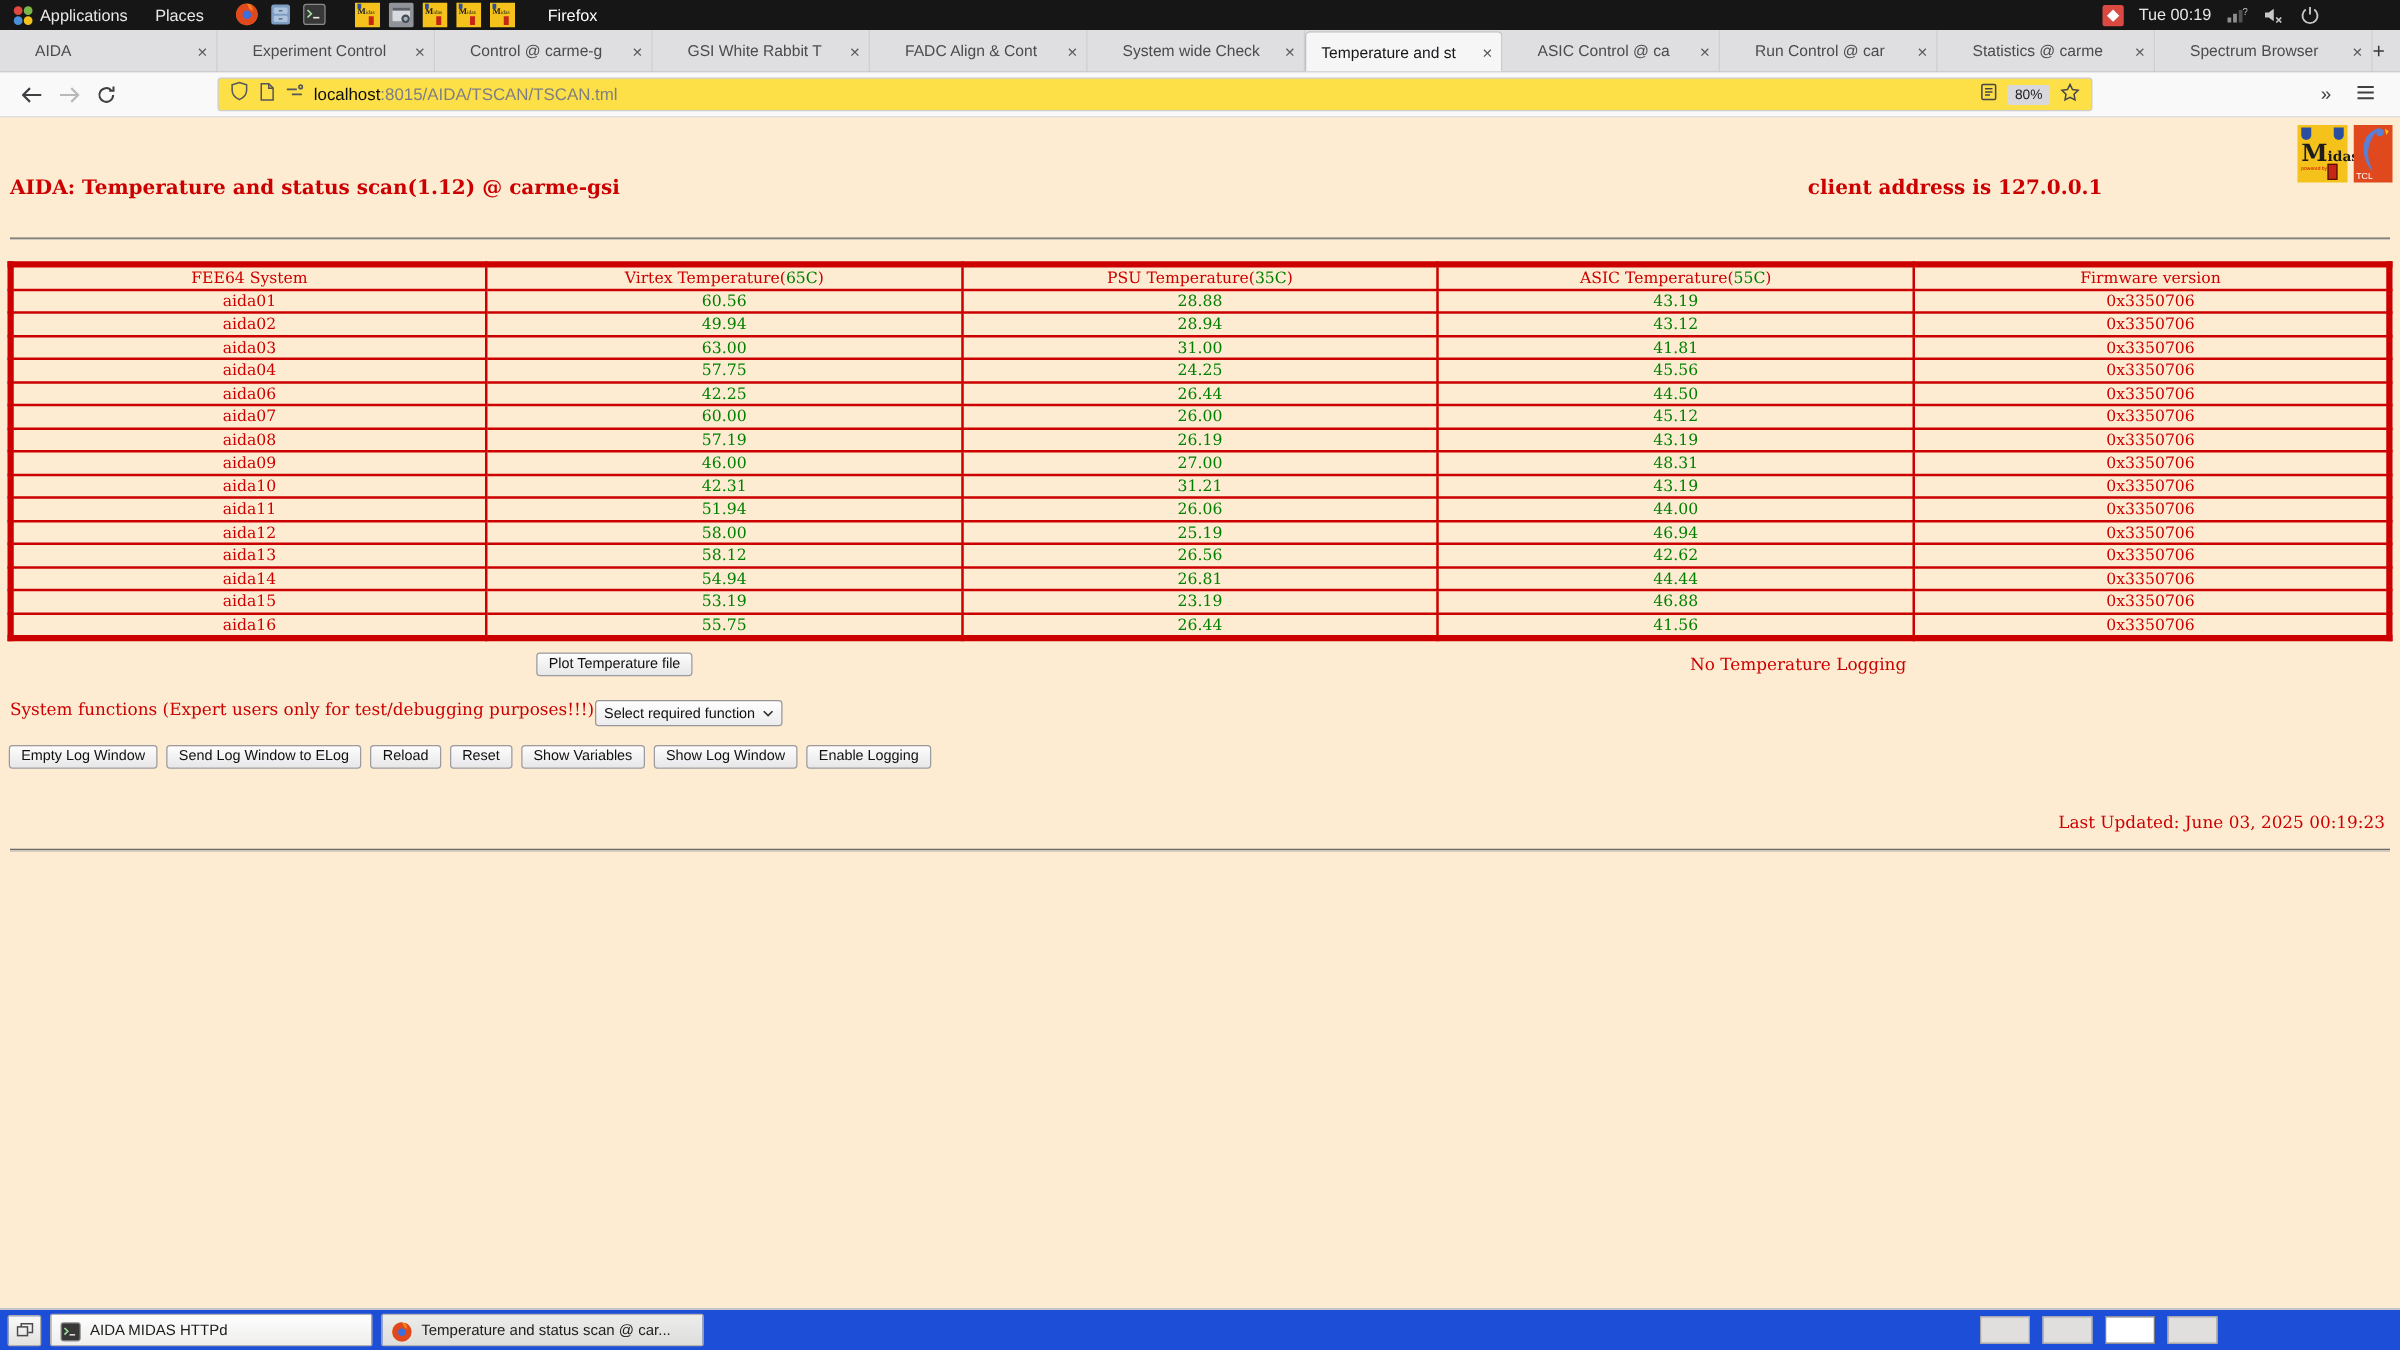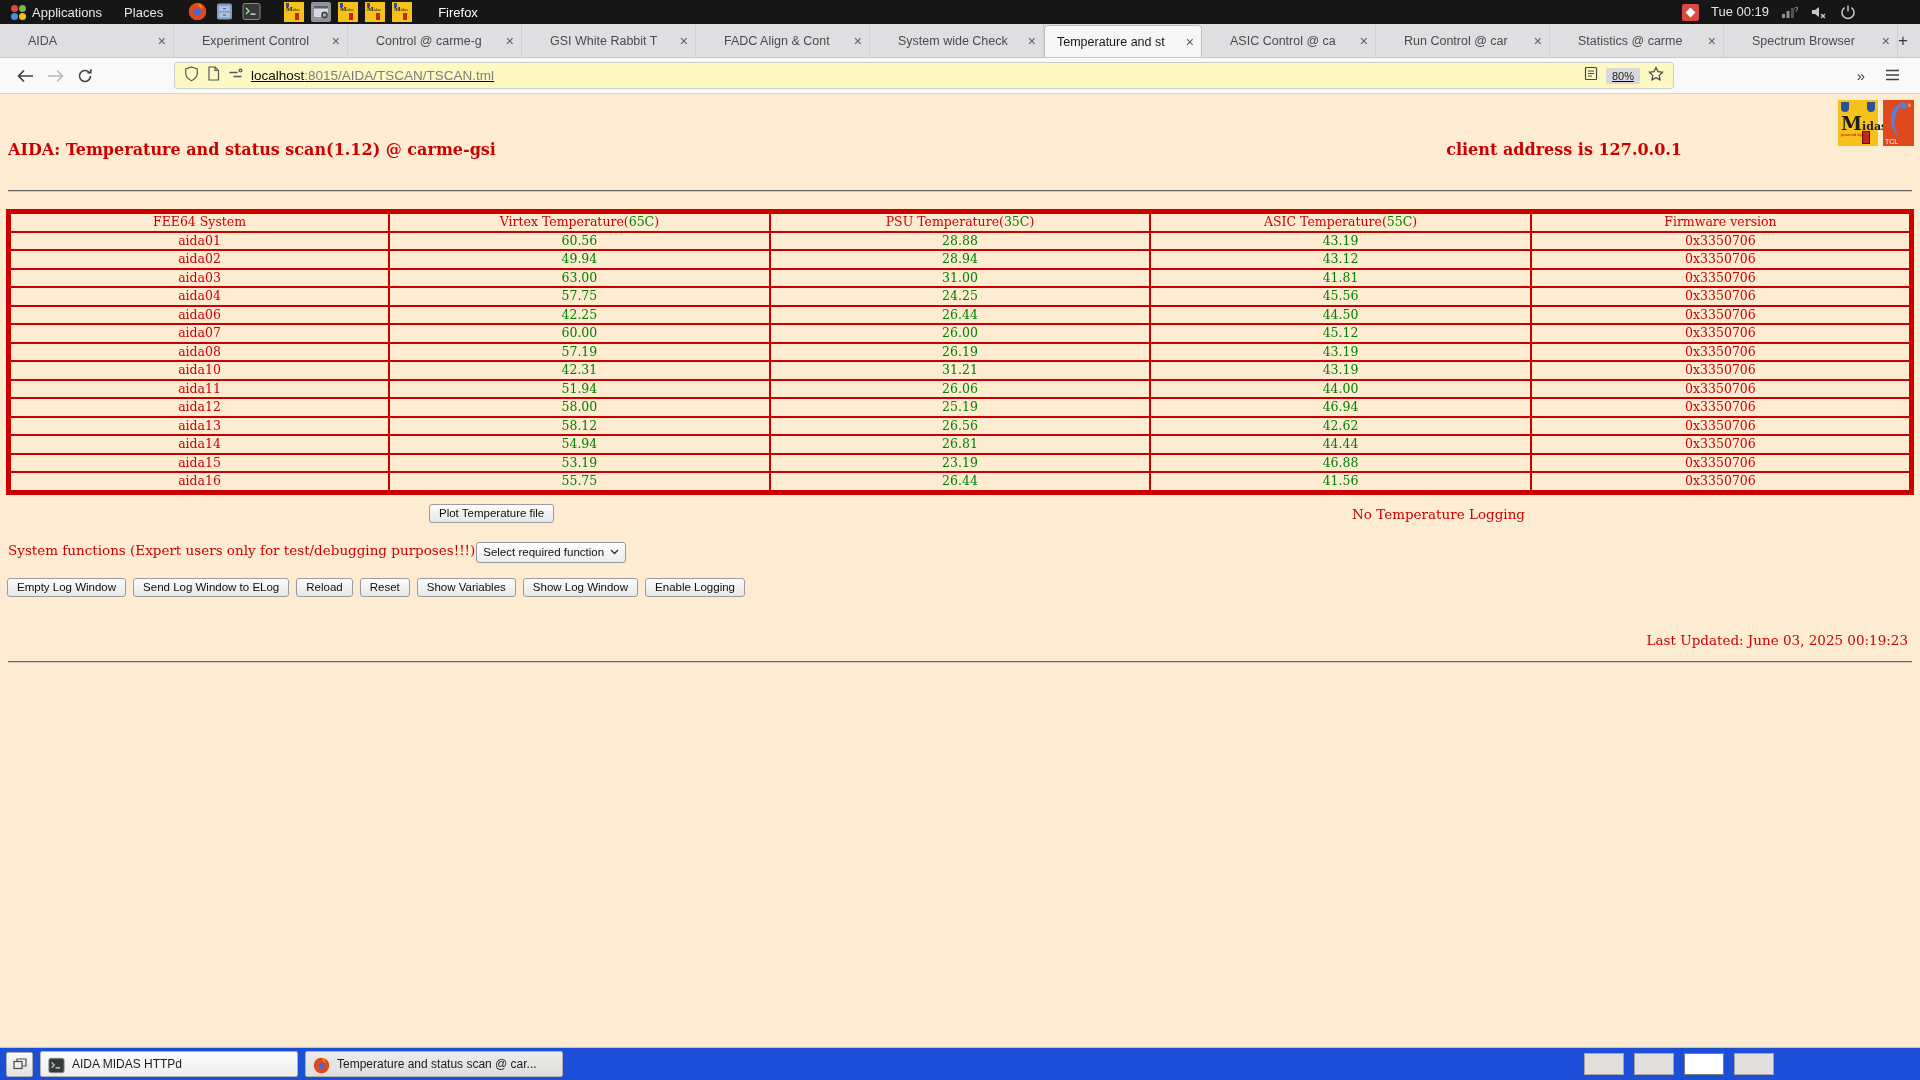--- a/index.html
+++ b/index.html
@@ -36,22 +36,22 @@
   .tab-close { color:#5a5a5e; font-size:14px; margin-left:5px; line-height:1; }
   .newtab { width:32px; display:flex; align-items:center; justify-content:center; font-size:17px; color:#39393d; }
   .win-controls { margin-left:auto; display:flex; align-items:center; gap:26px; padding:0 18px; color:#2f2f33; }
   .win-controls span { font-size:13px; line-height:1; }
   .wc-max { width:9px; height:9px; border:1.5px solid #2f2f33; display:inline-block; }
 
   
   .toolbar { position:absolute; top:58px; left:0; right:0; height:36px; background:#f9f9fa;
     border-bottom:1px solid #d4d4d6; display:flex; align-items:center; padding:0 10px; }
   .navbtn { width:30px; height:28px; display:flex; align-items:center; justify-content:center; }
-  .urlbar { margin-left:74px; width:1500px; height:27px; background:#fef9c3; border:1px solid #cccccd;
-    border-radius:3px; display:flex; align-items:center; padding:0 9px; gap:8px;text-decoration:underline; }
+  .urlbar { margin-left:74px; width:1500px; height:27px; background:#fde047; border:1px solid #cccccd;
+    border-radius:3px; display:flex; align-items:center; padding:0 9px; gap:8px; }
   .url-text { font-size:13.5px; color:#0c0c0d; flex:1; white-space:nowrap; overflow:hidden; }
   .url-text .dim { color:#7e7e82; }
   .zoom-pill { background:#d9d9dd; border-radius:2px; font-size:11px; color:#1c1c1e; padding:2px 6px; }
   .tool-right { margin-left:auto; display:flex; align-items:center; gap:20px; padding-right:10px; color:#3f3f43; }
   .tool-right .gg { font-size:15px; }
 
   
   .page { position:absolute; top:94px; bottom:33px; left:0; right:0; background:var(--pg-bg,#fdecd2);
     font-family:"DejaVu Serif","Liberation Serif",serif; color:var(--red,#cc0000); overflow:hidden; }
   .page-head { position:relative; padding:46px 8px 0 8px; height:96px; }
@@ -422,20 +422,27 @@
             <td class="red">0x3350706</td>
           </tr>
           <tr>
             <td class="red">aida08</td>
             <td class="green">57.19</td>
             <td class="green">26.19</td>
             <td class="green">43.19</td>
             <td class="red">0x3350706</td>
           </tr>
           <tr>
+            <td class="red">aida09</td>
+            <td class="green">46.00</td>
+            <td class="green">27.00</td>
+            <td class="green">48.31</td>
+            <td class="red">0x3350706</td>
+          </tr>
+          <tr>
             <td class="red">aida10</td>
             <td class="green">42.31</td>
             <td class="green">31.21</td>
             <td class="green">43.19</td>
             <td class="red">0x3350706</td>
           </tr>
           <tr>
             <td class="red">aida11</td>
             <td class="green">51.94</td>
             <td class="green">26.06</td>

